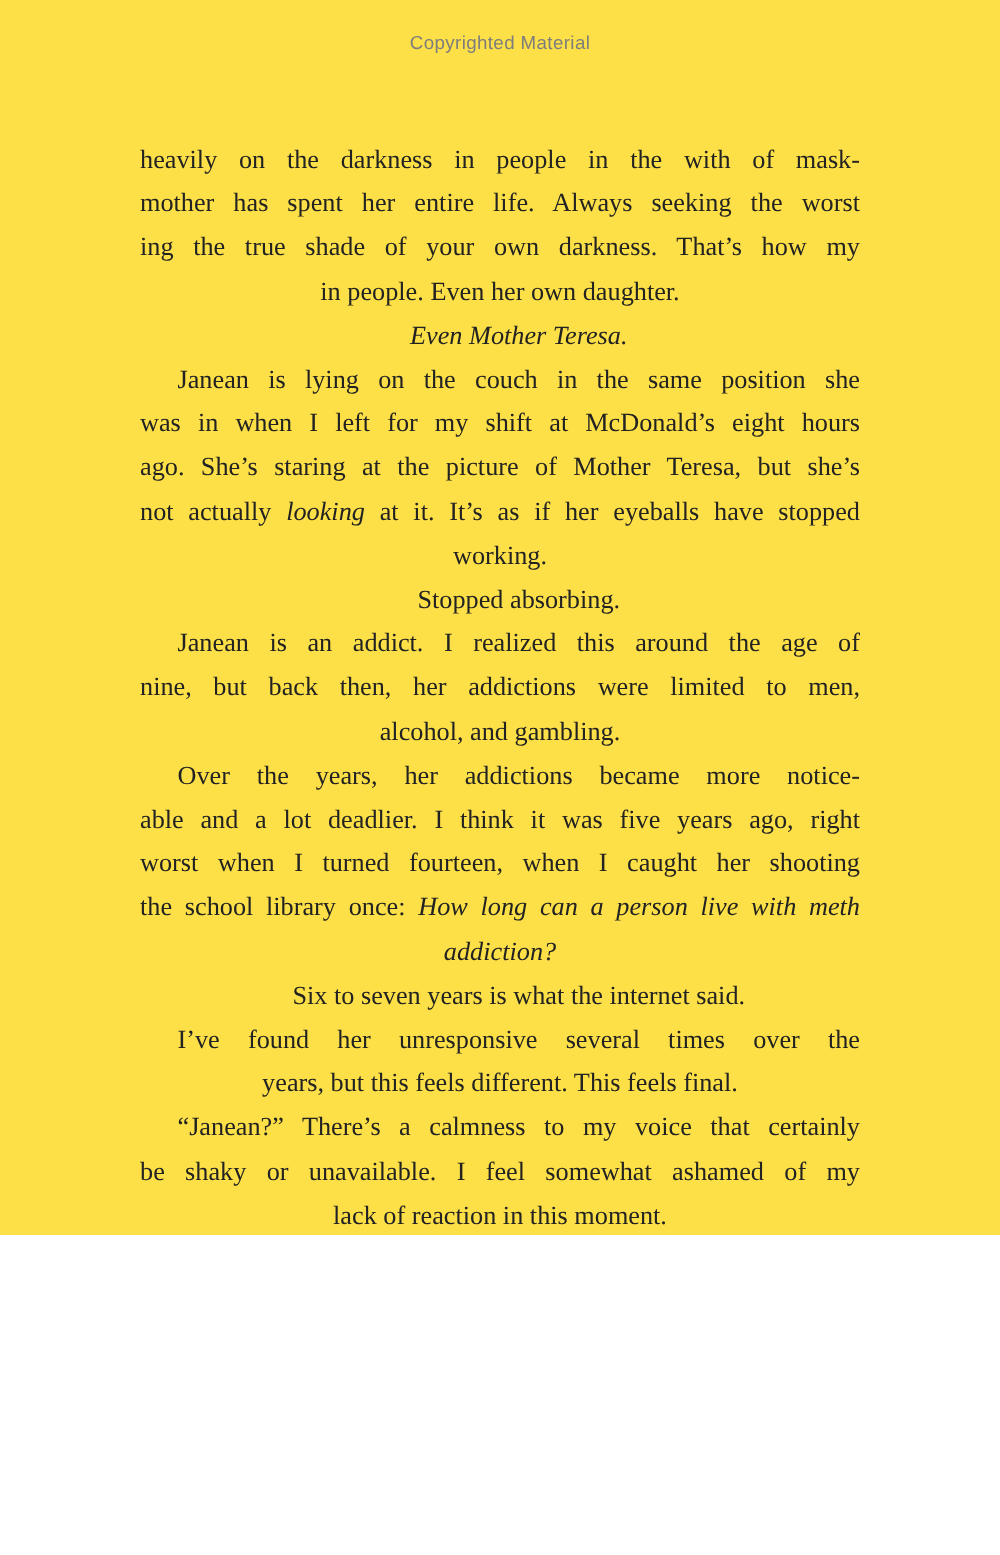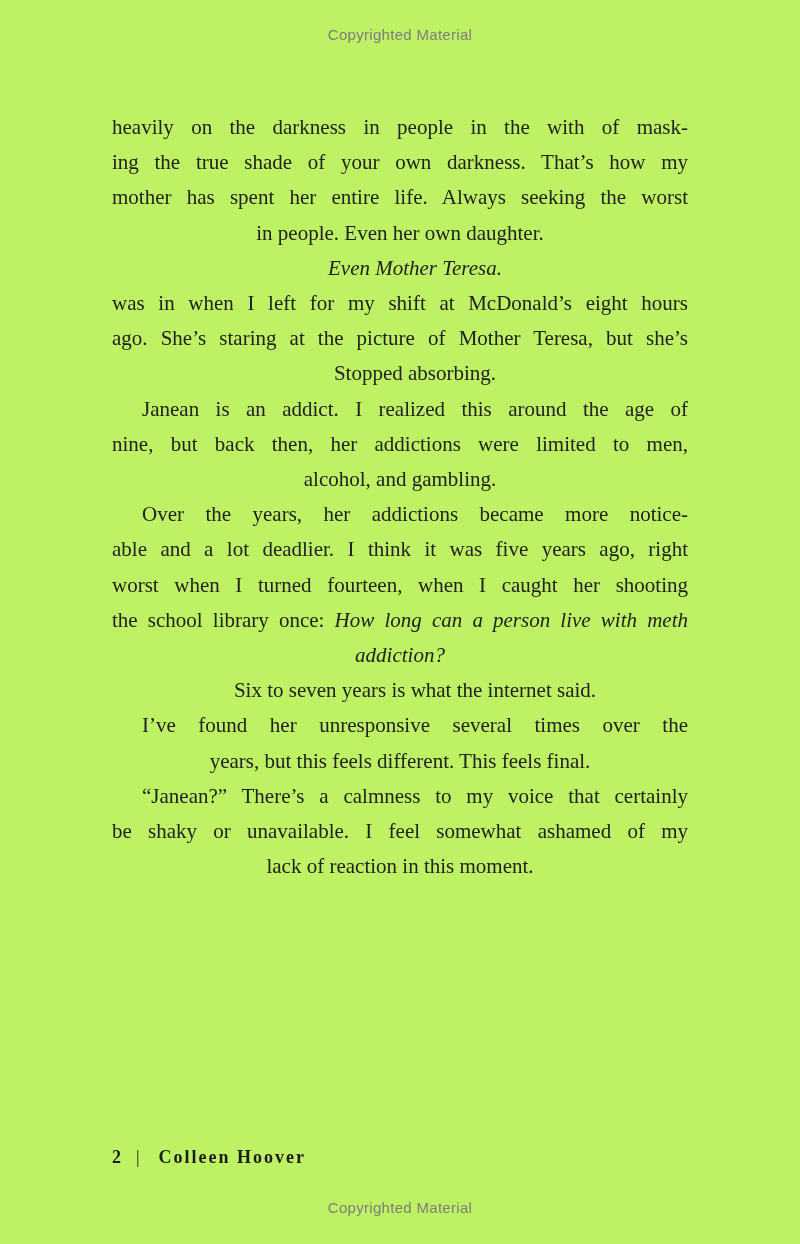--- a/index.html
+++ b/index.html
@@ -3,22 +3,22 @@
 <meta charset="utf-8">
 <style>
   html, body {
     margin: 0;
     padding: 0;
     background: #ffffff;
   }
   .page {
     position: relative;
     width: 800px;
-    height: 1244px;
-    background: #bef264;
+    height: 988px;
+    background: #fde047;
     font-family: "Liberation Serif", serif;
     color: #222222;
     overflow: hidden;
   }
   .notice {
     position: absolute;
     left: 0;
     width: 100%;
     text-align: center;
     font-family: "Liberation Sans", sans-serif;
@@ -73,26 +73,29 @@
 </style>
 </head>
 <body>
 
 <div class="page">
 
   <div class="notice top">Copyrighted Material</div>
 
   <div class="body-text">
       <div class="line just"><span>heavily on the darkness in people in the with of mask-</span></div>
+      <div class="line just"><span>mother has spent her entire life. Always seeking the worst</span></div>
       <div class="line just"><span>ing the true shade of your own darkness. That’s how my</span></div>
-      <div class="line just"><span>mother has spent her entire life. Always seeking the worst</span></div>
       <div class="line"><span>in people. Even her own daughter.</span></div>
       <div class="line indent"><span class="it">Even Mother Teresa.</span></div>
+      <div class="line just indent"><span>Janean is lying on the couch in the same position she</span></div>
       <div class="line just"><span>was in when I left for my shift at McDonald’s eight hours</span></div>
       <div class="line just"><span>ago. She’s staring at the picture of Mother Teresa, but she’s</span></div>
+      <div class="line just"><span>not actually </span><span class="it">looking</span><span> at it. It’s as if her eyeballs have stopped</span></div>
+      <div class="line"><span>working.</span></div>
       <div class="line indent"><span>Stopped absorbing.</span></div>
       <div class="line just indent"><span>Janean is an addict. I realized this around the age of</span></div>
       <div class="line just"><span>nine, but back then, her addictions were limited to men,</span></div>
       <div class="line"><span>alcohol, and gambling.</span></div>
       <div class="line just indent"><span>Over the years, her addictions became more notice-</span></div>
       <div class="line just"><span>able and a lot deadlier. I think it was five years ago, right</span></div>
       <div class="line just"><span>worst when I turned fourteen, when I caught her shooting</span></div>
       <div class="line just"><span>the school library once: </span><span class="it">How long can a person live with meth</span></div>
       <div class="line"><span class="it">addiction?</span></div>
       <div class="line indent"><span>Six to seven years is what the internet said.</span></div>

